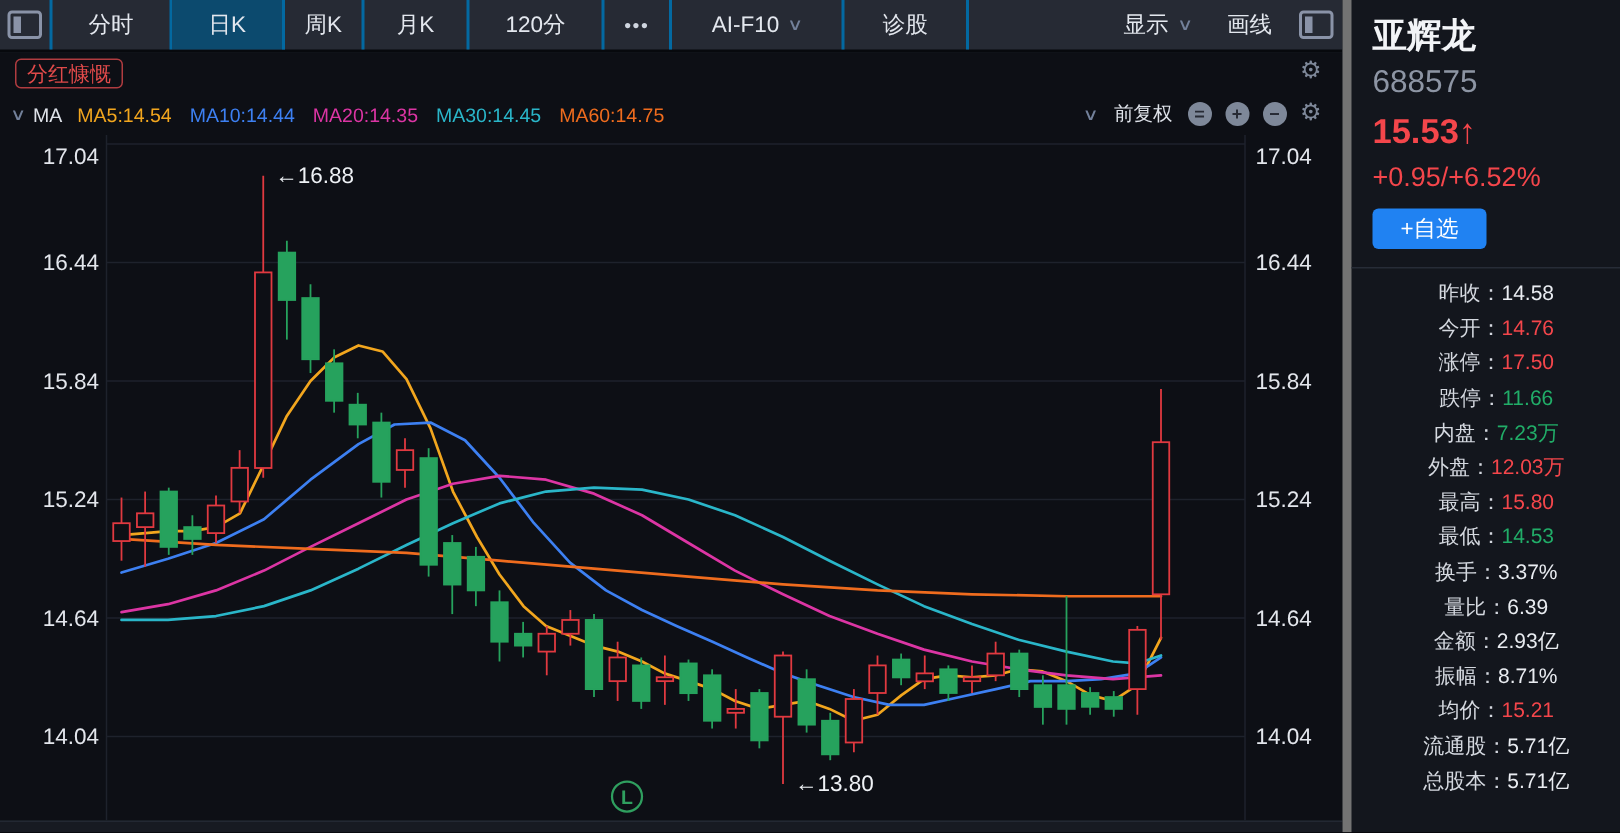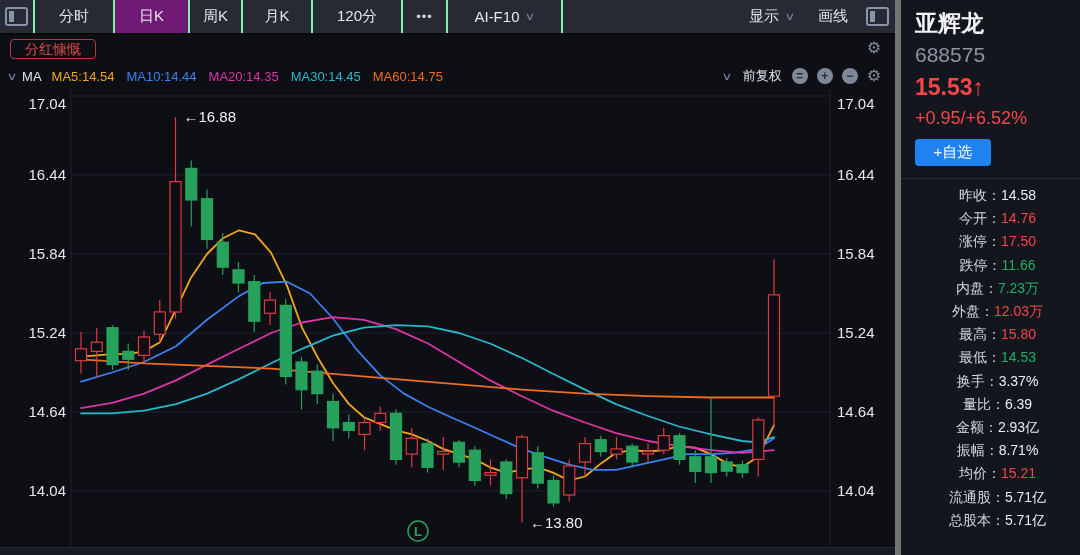--- a/index.html
+++ b/index.html
@@ -2,35 +2,35 @@
 <html><head>
 <meta charset="utf-8">
 <style>
   html,body{margin:0;padding:0;background:#000;}
   .app{position:relative;width:1080px;height:555px;overflow:hidden;
        font-family:"Liberation Sans","DejaVu Sans",sans-serif;background:#0d0f15;}
   
   .toolbar{position:absolute;top:0;left:0;width:895px;height:35px;background:#262a34;
            display:flex;align-items:stretch;border-bottom:2px solid #07090d;box-sizing:border-box;}
   .tb-cell{display:flex;align-items:center;justify-content:center;color:#e3e7ee;font-size:15px;
-           border-right:2px solid #86efac;box-sizing:border-box;cursor:pointer;}
-  .tb-cell.active{background:#701a75;}
+           border-right:2px solid #0369a1;box-sizing:border-box;cursor:pointer;}
+  .tb-cell.active{background:#0c4a6e;}
   .c-icon{width:35px;}
   .c0{width:80px}.c1{width:75px}.c2{width:53px}.c3{width:70px}.c4{width:90px}
   .c5{width:45px;font-size:13px;letter-spacing:1px;color:#cfd5df}
   .c6{width:115px}.c7{width:83px}
   .tb-spacer{flex:1;}
   .tb-item{display:flex;align-items:center;color:#e3e7ee;font-size:15px;padding:0 12px;cursor:pointer;}
   .chev{color:#72809a;font-size:11px;margin-left:7px;transform:scaleX(1.35);display:inline-block;}
   .panel-icon{position:relative;width:19px;height:15px;border:2px solid #8a93a8;border-radius:3px;display:inline-block;}
   .panel-icon i{position:absolute;left:2px;top:2px;bottom:2px;width:5px;background:#8a93a8;}
   
   .subrow{position:absolute;top:35px;left:0;width:895px;height:27px;}
   .badge{position:absolute;left:10px;top:4px;color:#e04a4a;border:1px solid #b03c40;border-radius:4px;
-         font-size:14px;padding:1px 14px;line-height:16px;cursor:pointer;}
+         font-size:14px;padding:1px 7px;line-height:16px;cursor:pointer;}
   .gear{position:absolute;color:#7e8899;font-size:16px;line-height:16px;cursor:pointer;}
   .gear.g1{right:14px;top:5px;}
   
   .ma-row{position:absolute;top:62px;left:0;width:895px;height:28px;display:flex;align-items:center;
           font-size:13px;color:#dfe3ea;}
   .ma-row .chev{margin:0 6px 0 8px;}
   .ma-lbl{margin-right:10px;color:#dfe3ea;}
   .ma{margin-right:12px;}
   .ma5{color:#f2a61e}.ma10{color:#3d80f2}.ma20{color:#dc35a4}.ma30{color:#2ab6c9}.ma60{color:#ef6c1e}
   .ma-sp{flex:1;}
@@ -74,20 +74,21 @@
     <div class="tb-cell c0">分时</div>
     <div class="tb-cell c1 active">日K</div>
     <div class="tb-cell c2">周K</div>
     <div class="tb-cell c3">月K</div>
     <div class="tb-cell c4">120分</div>
     <div class="tb-cell c5">•••</div>
     <div class="tb-cell c6">
       <span>AI-F10</span>
       <span class="chev">∨</span>
     </div>
+    <div class="tb-cell c7">诊股</div>
     <div class="tb-spacer"></div>
     <div class="tb-item">
       <span>显示</span>
       <span class="chev">∨</span>
     </div>
     <div class="tb-item">画线</div>
     <div class="tb-cell c-icon" style="border-right:none">
       <span class="panel-icon">
           <i></i>
         </span>

